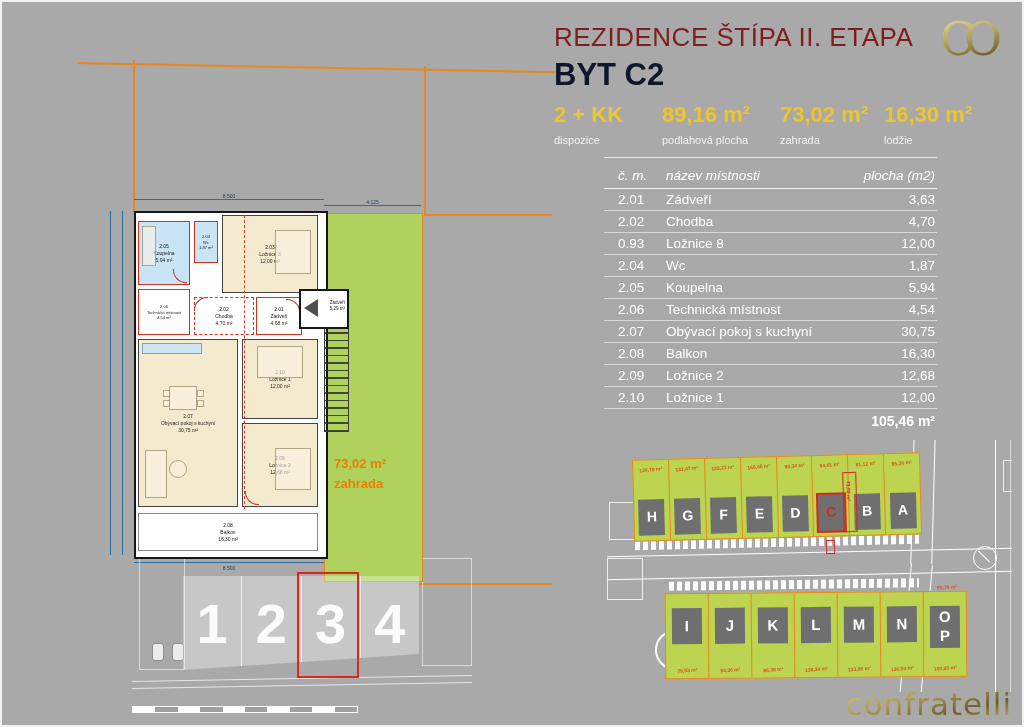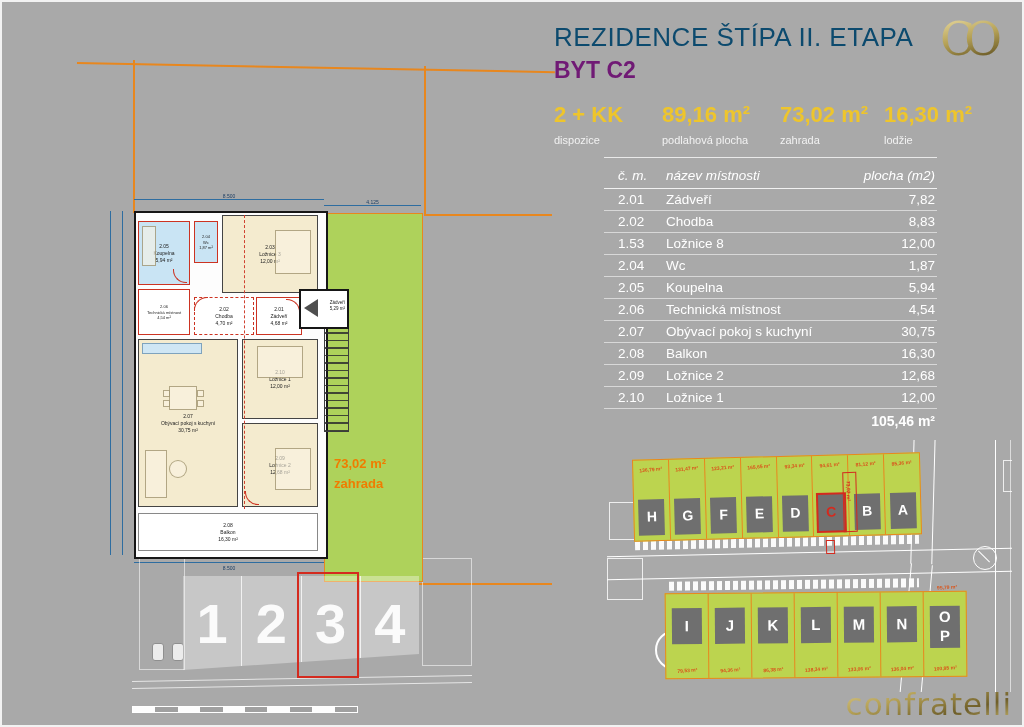--- a/index.html
+++ b/index.html
@@ -62,22 +62,22 @@
   .pcell{flex:1;display:flex;align-items:center;justify-content:center;font-size:56px;font-weight:bold;
          color:rgba(255,255,255,.92);border-right:1px solid rgba(255,255,255,.75);}
   .pcell:last-of-type{border-right:none;}
   .spot3{left:295px;top:570px;width:58px;height:102px;border:2.5px solid #d42a1e;z-index:6;}
   .drv{position:absolute;border:1px solid rgba(255,255,255,.55);}
   .pline{position:absolute;border-top:1px solid rgba(255,255,255,.7);height:0;transform:rotate(-1deg);}
   .car{position:absolute;width:10px;height:16px;background:#ececec;border:1px solid #8f8f8f;border-radius:3px;}
   .scalebar{left:130px;top:704px;width:224px;height:5px;border:1px solid #fff;
             background:repeating-linear-gradient(90deg,#fdfdfd 0 22.4px,#a0a0a0 22.4px 44.8px);}
   
-  .title{left:552px;top:20px;font-size:26px;color:#0c4a6e;letter-spacing:.5px;}
-  .subtitle{left:552px;top:55px;font-size:23px;font-weight:bold;color:#701a75;}
+  .title{left:552px;top:20px;font-size:26px;color:#7f1d1d;letter-spacing:.5px;}
+  .subtitle{left:552px;top:55px;font-size:31px;font-weight:bold;color:#0f172a;}
   .gold{background:linear-gradient(165deg,#e6d79c 10%,#b4a055 45%,#6e5e2a 75%,#cbb96f 100%);
         -webkit-background-clip:text;background-clip:text;color:transparent;}
   .logo{left:938px;top:10px;font-family:"DejaVu Serif",serif;font-size:46px;letter-spacing:-11px;width:80px;}
   .stats{left:552px;top:100px;width:450px;height:48px;}
   .stat{position:absolute;top:0;}
   .stat:nth-of-type(1){left:0;}   .stat:nth-of-type(2){left:108px;}
   .stat:nth-of-type(3){left:226px;} .stat:nth-of-type(4){left:330px;}
   .stat-value{font-size:22px;font-weight:bold;color:#eec52c;white-space:nowrap;}
   .stat-label{font-size:11px;color:#f2f2f2;margin-top:6px;white-space:nowrap;}
   .divider{left:602px;top:155px;width:333px;border-top:1.5px solid rgba(255,255,255,.75);height:0;}
@@ -298,29 +298,29 @@
     <div class="thead">
       <span class="col-num">č. m.</span>
       <span class="col-name">název místnosti</span>
       <span class="col-area">plocha (m2)</span>
     </div>
     <div>
 
     <div class="trow">
           <span class="col-num">2.01</span>
           <span class="col-name">Zádveří</span>
-          <span class="col-area">7,82</span>
+          <span class="col-area">3,63</span>
         </div>
         <div class="trow">
           <span class="col-num">2.02</span>
           <span class="col-name">Chodba</span>
-          <span class="col-area">8,83</span>
-        </div>
-        <div class="trow">
-          <span class="col-num">1.53</span>
+          <span class="col-area">4,70</span>
+        </div>
+        <div class="trow">
+          <span class="col-num">0.93</span>
           <span class="col-name">Ložnice 8</span>
           <span class="col-area">12,00</span>
         </div>
         <div class="trow">
           <span class="col-num">2.04</span>
           <span class="col-name">Wc</span>
           <span class="col-area">1,87</span>
         </div>
         <div class="trow">
           <span class="col-num">2.05</span>

